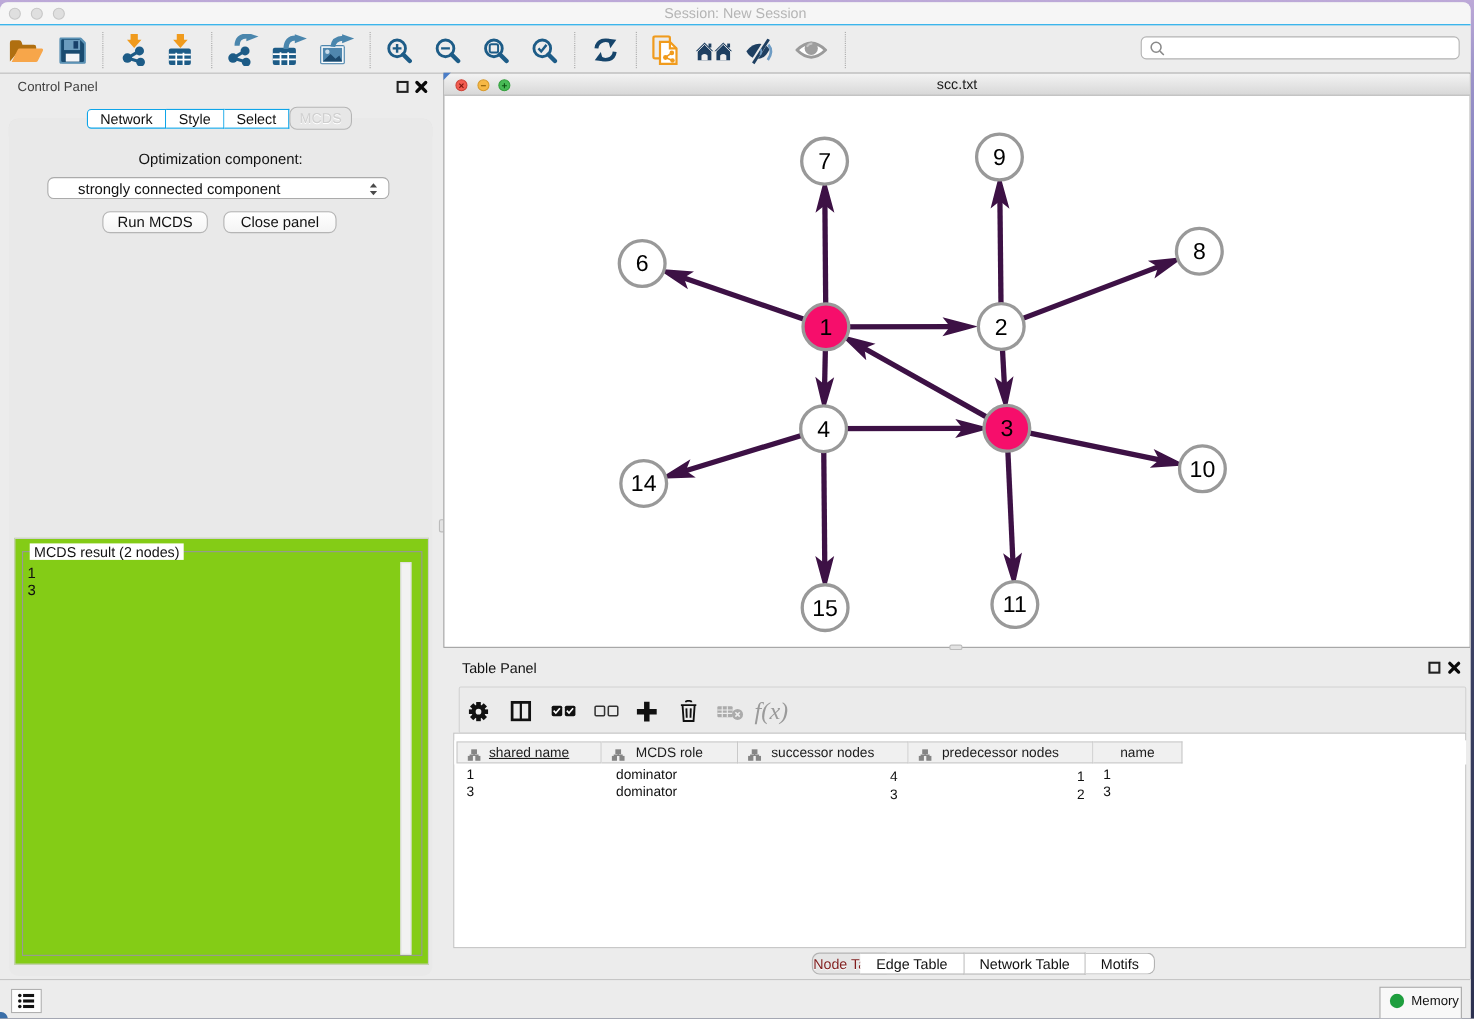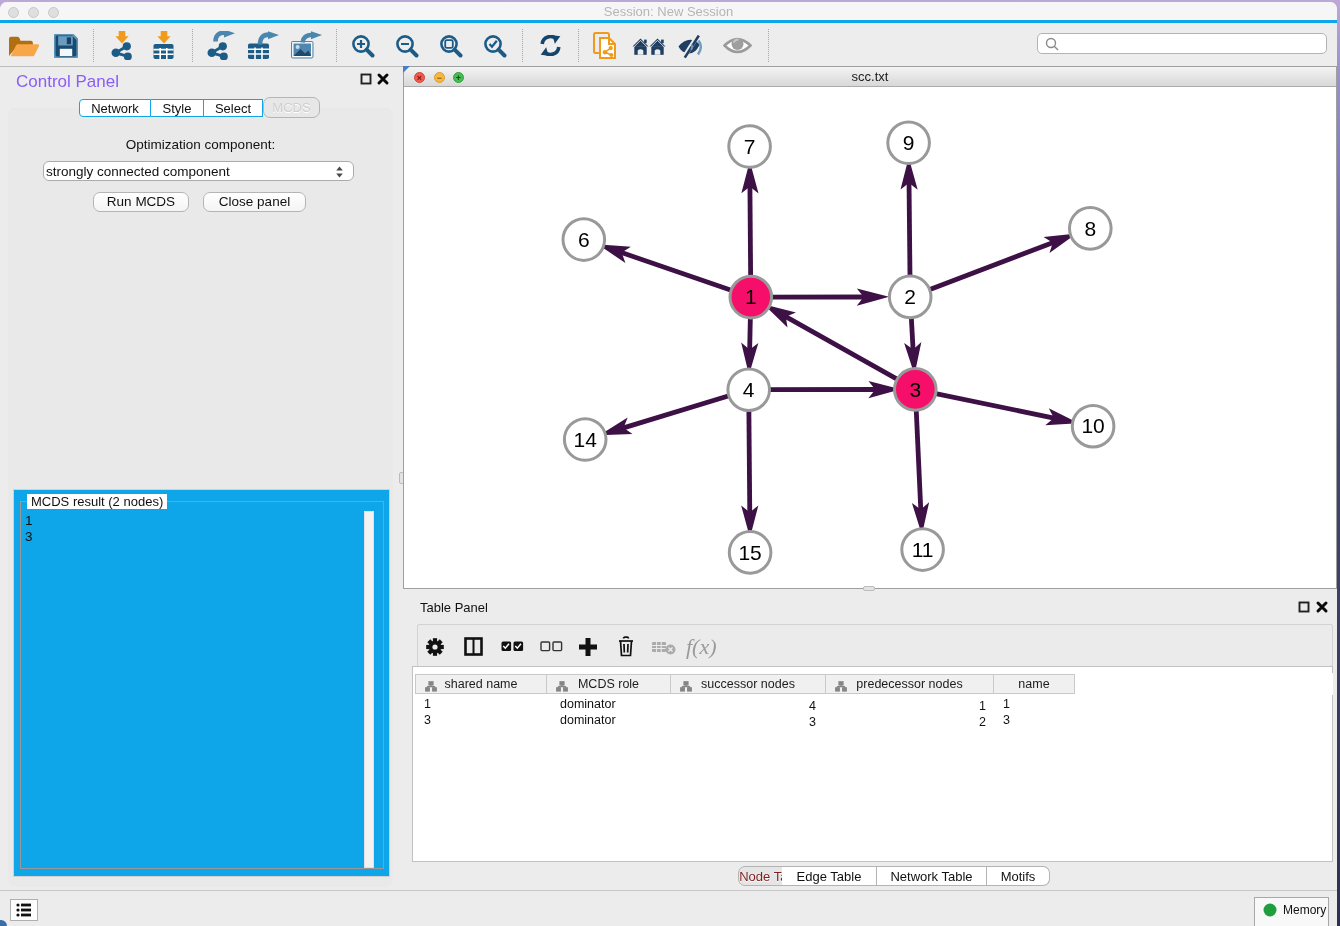--- a/index.html
+++ b/index.html
@@ -1,34 +1,34 @@
 <!DOCTYPE html>
 <html><head><meta charset="utf-8">
 <style>
 *{margin:0;padding:0;box-sizing:border-box}
 html,body{width:1340px;height:926px;overflow:hidden}
 body{font-family:"Liberation Sans",sans-serif;background:linear-gradient(180deg,#bda9d8 0%,#a097cb 6%,#8582c0 16%,#60618e 32%,#42486c 48%,#2c3150 100%);position:relative}
 .abs{position:absolute}
 #win{position:absolute;left:0;top:2px;width:1337px;height:924px;background:#ececec;border-radius:7px 7px 0 0;overflow:hidden}
-#titlebar{position:absolute;left:0;top:0;width:1337px;height:21px;background:#f6f6f6;border-bottom:3px solid #0ea5e9}
+#titlebar{position:absolute;left:0;top:0;width:1337px;height:21px;background:#f6f6f6;border-bottom:1px solid #0ea5e9}
 #titlebar .tl{position:absolute;top:5px;width:11px;height:11px;border-radius:50%;background:#dfdfdf;border:1px solid #c7c7c7}
 #title-text{position:absolute;left:0;top:0;width:1337px;text-align:center;font-size:13px;line-height:20px;color:#b5b5b5}
 #toolbar{position:absolute;left:0;top:22px;width:1337px;height:43px;background:#ededed;border-bottom:1px solid #bdbdbd}
 .sep{position:absolute;top:27px;height:33px;width:0;border-left:1px dotted #a8a8a8}
 #search{position:absolute;left:1037px;top:31px;width:290px;height:21px;background:#fff;border:1px solid #b3b3b3;border-radius:5px}
 
-#cp-title{position:absolute;left:16px;top:70px;font-size:17px;color:#8b5cf6}
+#cp-title{position:absolute;left:16px;top:70px;font-size:12px;color:#404040}
 .tab{position:absolute;top:97px;height:18px;background:#fff;border:1px solid #0ea5e9;font-size:13px;text-align:center;color:#111;line-height:17px}
 #tabpanel{position:absolute;left:8px;top:106px;width:385px;height:779px;background:#e9e9e9;border-radius:8px}
 #tabpanel-top{position:absolute;left:8px;top:106px;width:385px;height:16px;background:#e0e0e0;border-radius:8px 8px 0 0}
 #tabmcds{position:absolute;left:263px;top:95px;width:57px;height:21px;background:#e7e7e7;border:1px solid #b5b5b5;border-radius:7px;font-size:13px;text-align:center;line-height:19px;color:#cfcfcf;text-shadow:0 1px 0 #fff}
 #optlabel{position:absolute;left:0;top:135px;width:401px;text-align:center;font-size:13.5px;color:#111}
-#combo{position:absolute;left:43px;top:159px;width:311px;height:20px;background:#fff;border:1px solid #ababab;border-radius:6px;font-size:13.5px;line-height:19px;color:#111;padding-left:2px}
+#combo{position:absolute;left:43px;top:159px;width:311px;height:20px;background:#fff;border:1px solid #ababab;border-radius:6px;font-size:13.5px;line-height:19px;color:#111;padding-left:27px}
 .btn{position:absolute;top:190px;height:20px;background:linear-gradient(#ffffff,#f4f4f4);border:1px solid #b5b5b5;border-radius:7px;font-size:13.5px;text-align:center;line-height:18px;color:#111}
-#resultwrap{position:absolute;left:13px;top:487px;width:377px;height:388px;background:#0ea5e9;border:1px solid #d0d0d0}
+#resultwrap{position:absolute;left:13px;top:487px;width:377px;height:388px;background:#84cc16;border:1px solid #d0d0d0}
 #resultbox{position:absolute;left:6px;top:11px;width:364px;height:368px;border:1px solid #989898}
 #resultlegend{position:absolute;left:6px;top:-8px;background:#fff;padding:0 4px;font-size:13px;color:#111}
 #resulttext{position:absolute;left:4px;top:11px;font-size:13.5px;color:#111;line-height:16px}
 #resultsb{position:absolute;right:9px;top:9px;width:10px;height:357px;background:#f2f2f2;border:1px solid #e0e0e0}
 
 #vsplit-grip{position:absolute;left:399px;top:470px;width:6px;height:12px;background:#e3e3e3;border:1px solid #bcbcbc;border-radius:2px}
 #hsplit-grip{position:absolute;left:863px;top:584px;width:12px;height:5px;background:#e3e3e3;border:1px solid #bcbcbc;border-radius:2px}
 
 #netwin{position:absolute;left:403px;top:64px;width:934px;height:523px;border:1px solid #9f9f9f;background:#fff}
 #nettitle{position:absolute;left:0;top:0;width:932px;height:20px;background:linear-gradient(#f3f3f3,#d8d8d8);border-bottom:1px solid #ababab}
@@ -351,21 +351,21 @@
         <line x1="0" y1="7.5" x2="14" y2="7.5"></line>
         <line x1="4.6" y1="1" x2="4.6" y2="11"></line>
         <line x1="9.2" y1="1" x2="9.2" y2="11"></line>
       </g>
       <circle cx="18.5" cy="8.5" r="5" fill="#ababab"></circle>
       <path d="M16.5,6.5 L20.5,10.5 M20.5,6.5 L16.5,10.5" stroke="#ececec" stroke-width="1.4"></path>
     </svg>
     <div class="abs" style="left:686px;top:632px;font-family:'Liberation Serif',serif;font-style:italic;font-size:22px;color:#9a9a9a">f(x)</div>
     <div id="tblwrap"></div>
     <div class="abs" style="left:413px;top:671px;width:920px;height:22px;background:#fff">
-      <div class="hcell" style="left:2px;width:132px; border-left:1px solid #c9c9c9;"><span style="position:absolute;left:9px;top:4px"><svg width="12" height="11" viewBox="0 0 12 11">
+      <div class="hcell" style="left:2px;width:132px; border-left:1px solid #c9c9c9;text-decoration:underline;"><span style="position:absolute;left:9px;top:4px"><svg width="12" height="11" viewBox="0 0 12 11">
             <g fill="none" stroke="#858585" stroke-width="1.2">
               <rect x="4" y="0.8" width="4" height="3.2" fill="#858585"></rect>
               <rect x="0.7" y="6.8" width="3.6" height="3.2" fill="#858585"></rect>
               <rect x="7.7" y="6.8" width="3.6" height="3.2" fill="#858585"></rect>
               <path d="M6,4 L6,5.6 M2.5,6.8 L2.5,5.6 L9.5,5.6 L9.5,6.8"></path>
             </g>
           </svg></span>shared name</div>
       <div class="hcell" style="left:134px;width:124px;"><span style="position:absolute;left:9px;top:4px"><svg width="12" height="11" viewBox="0 0 12 11">
             <g fill="none" stroke="#858585" stroke-width="1.2">
               <rect x="4" y="0.8" width="4" height="3.2" fill="#858585"></rect>

